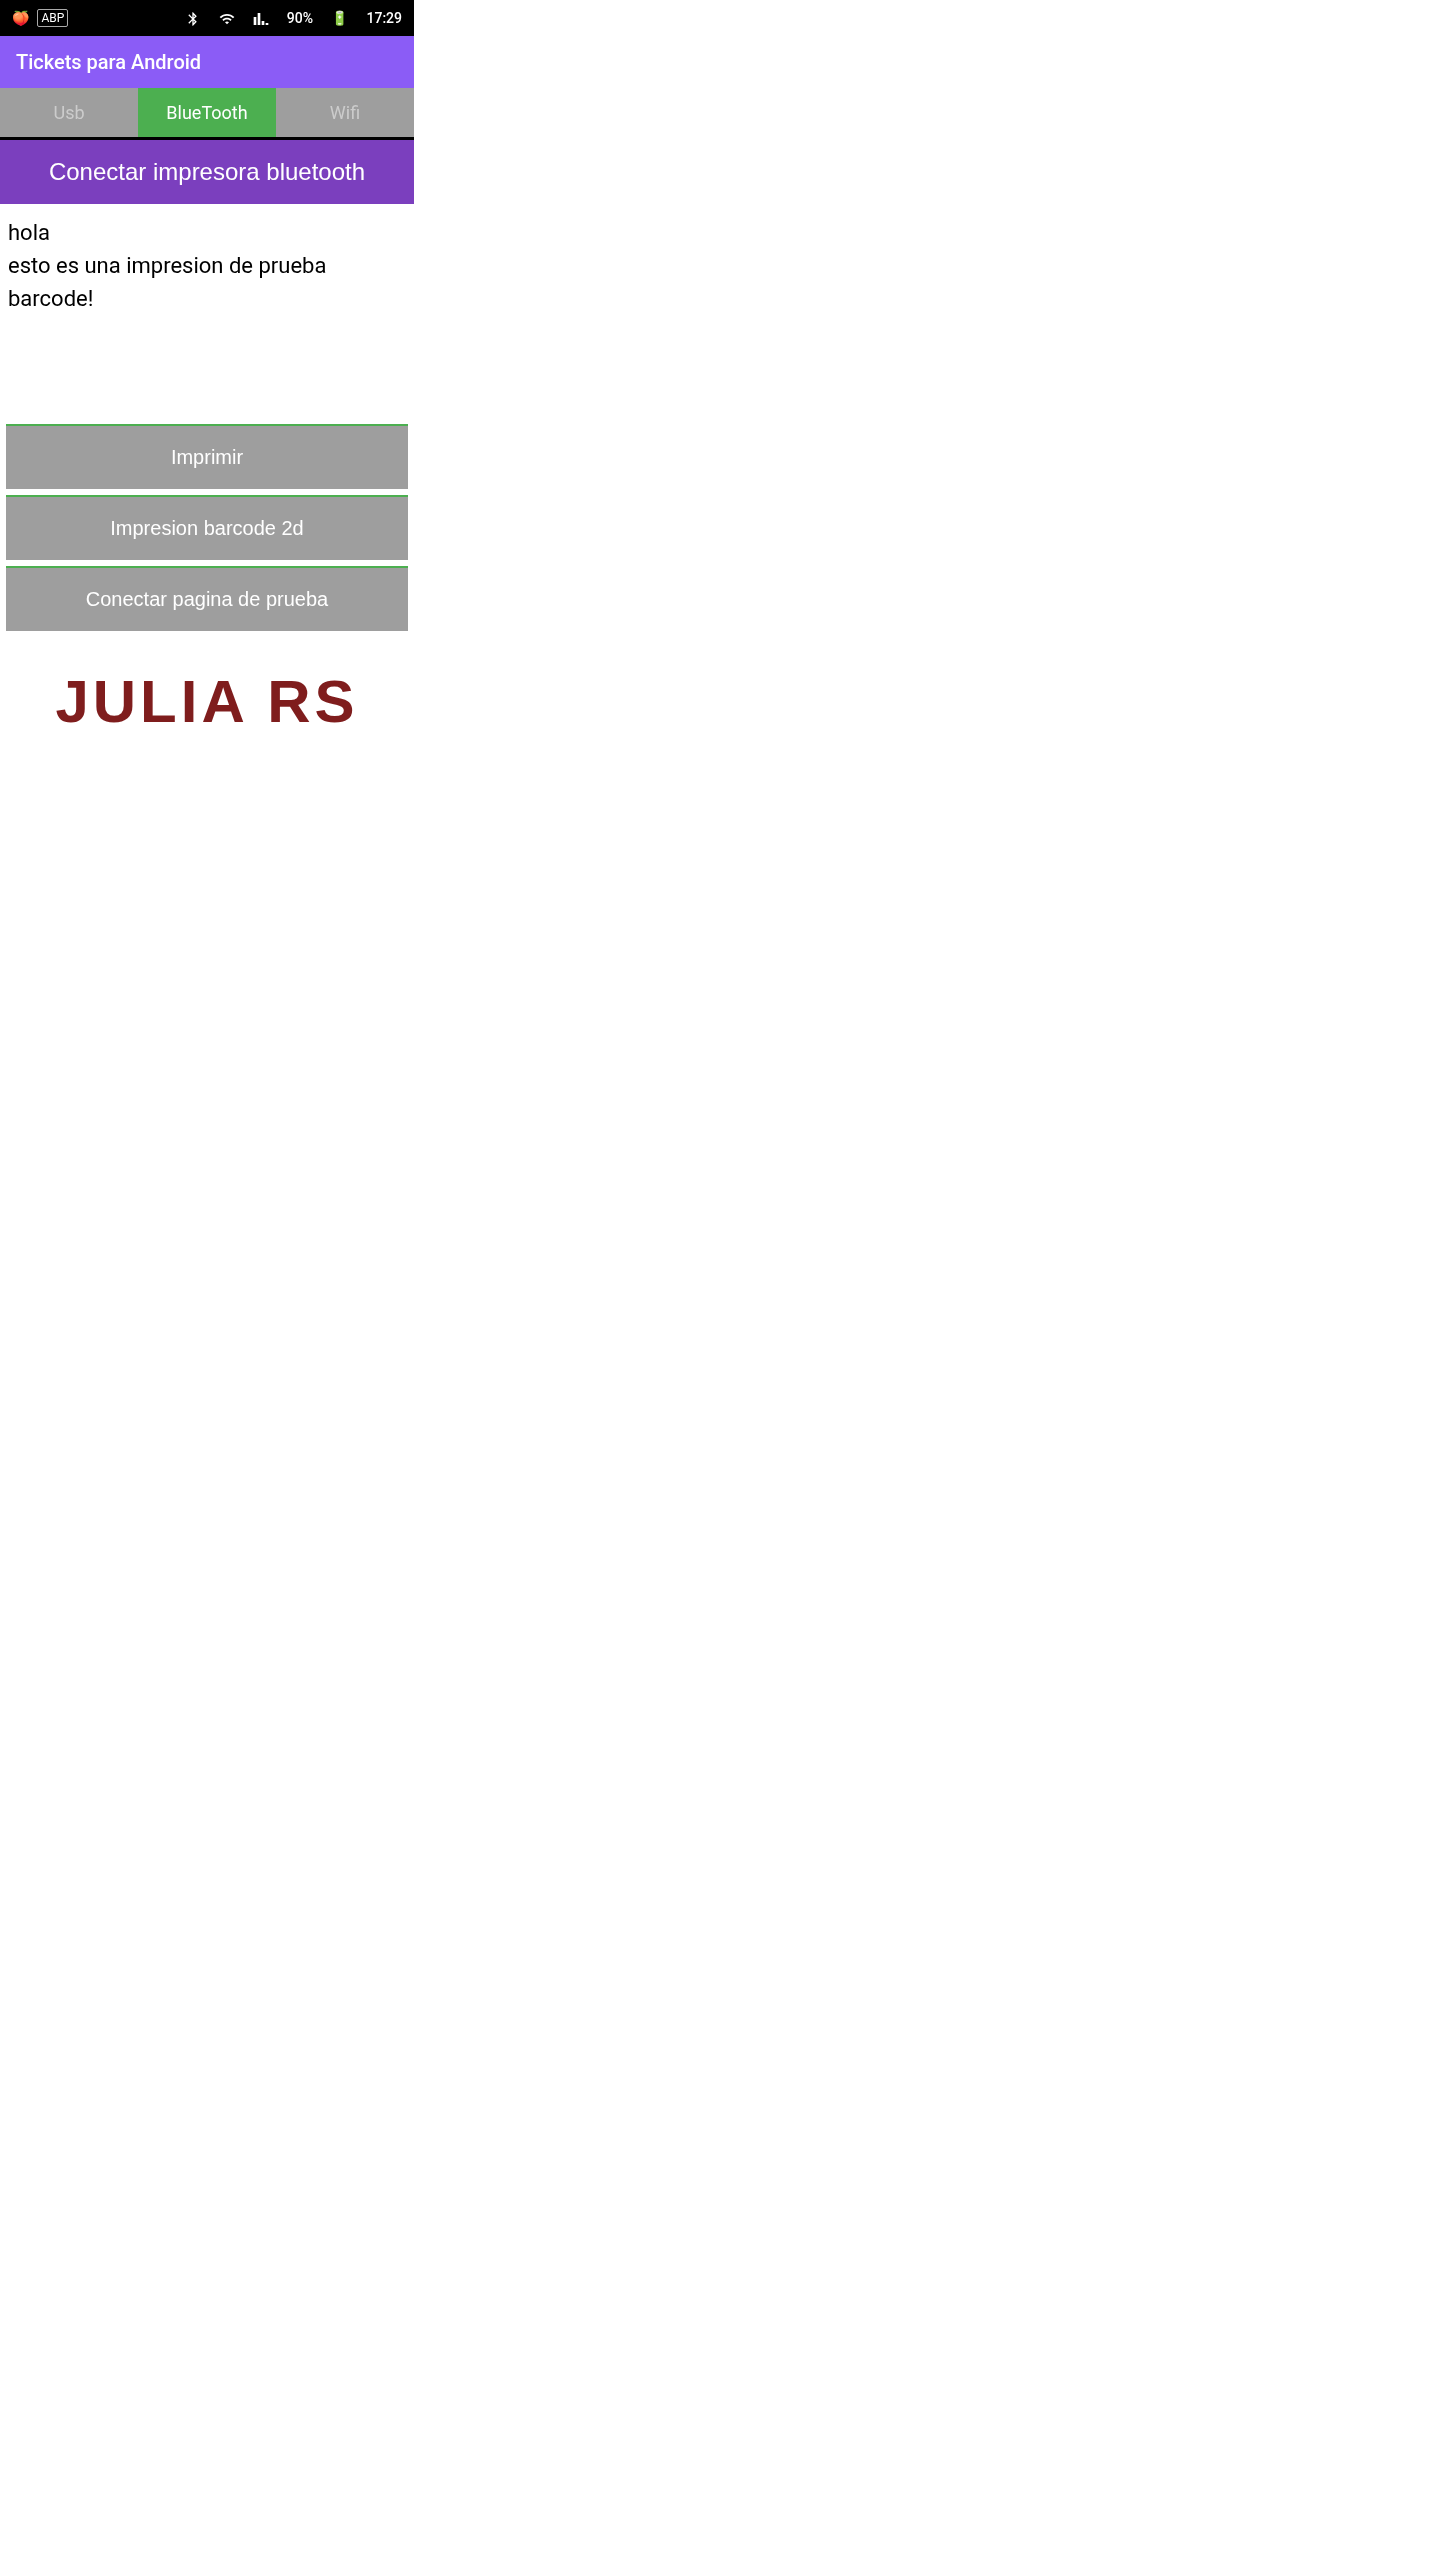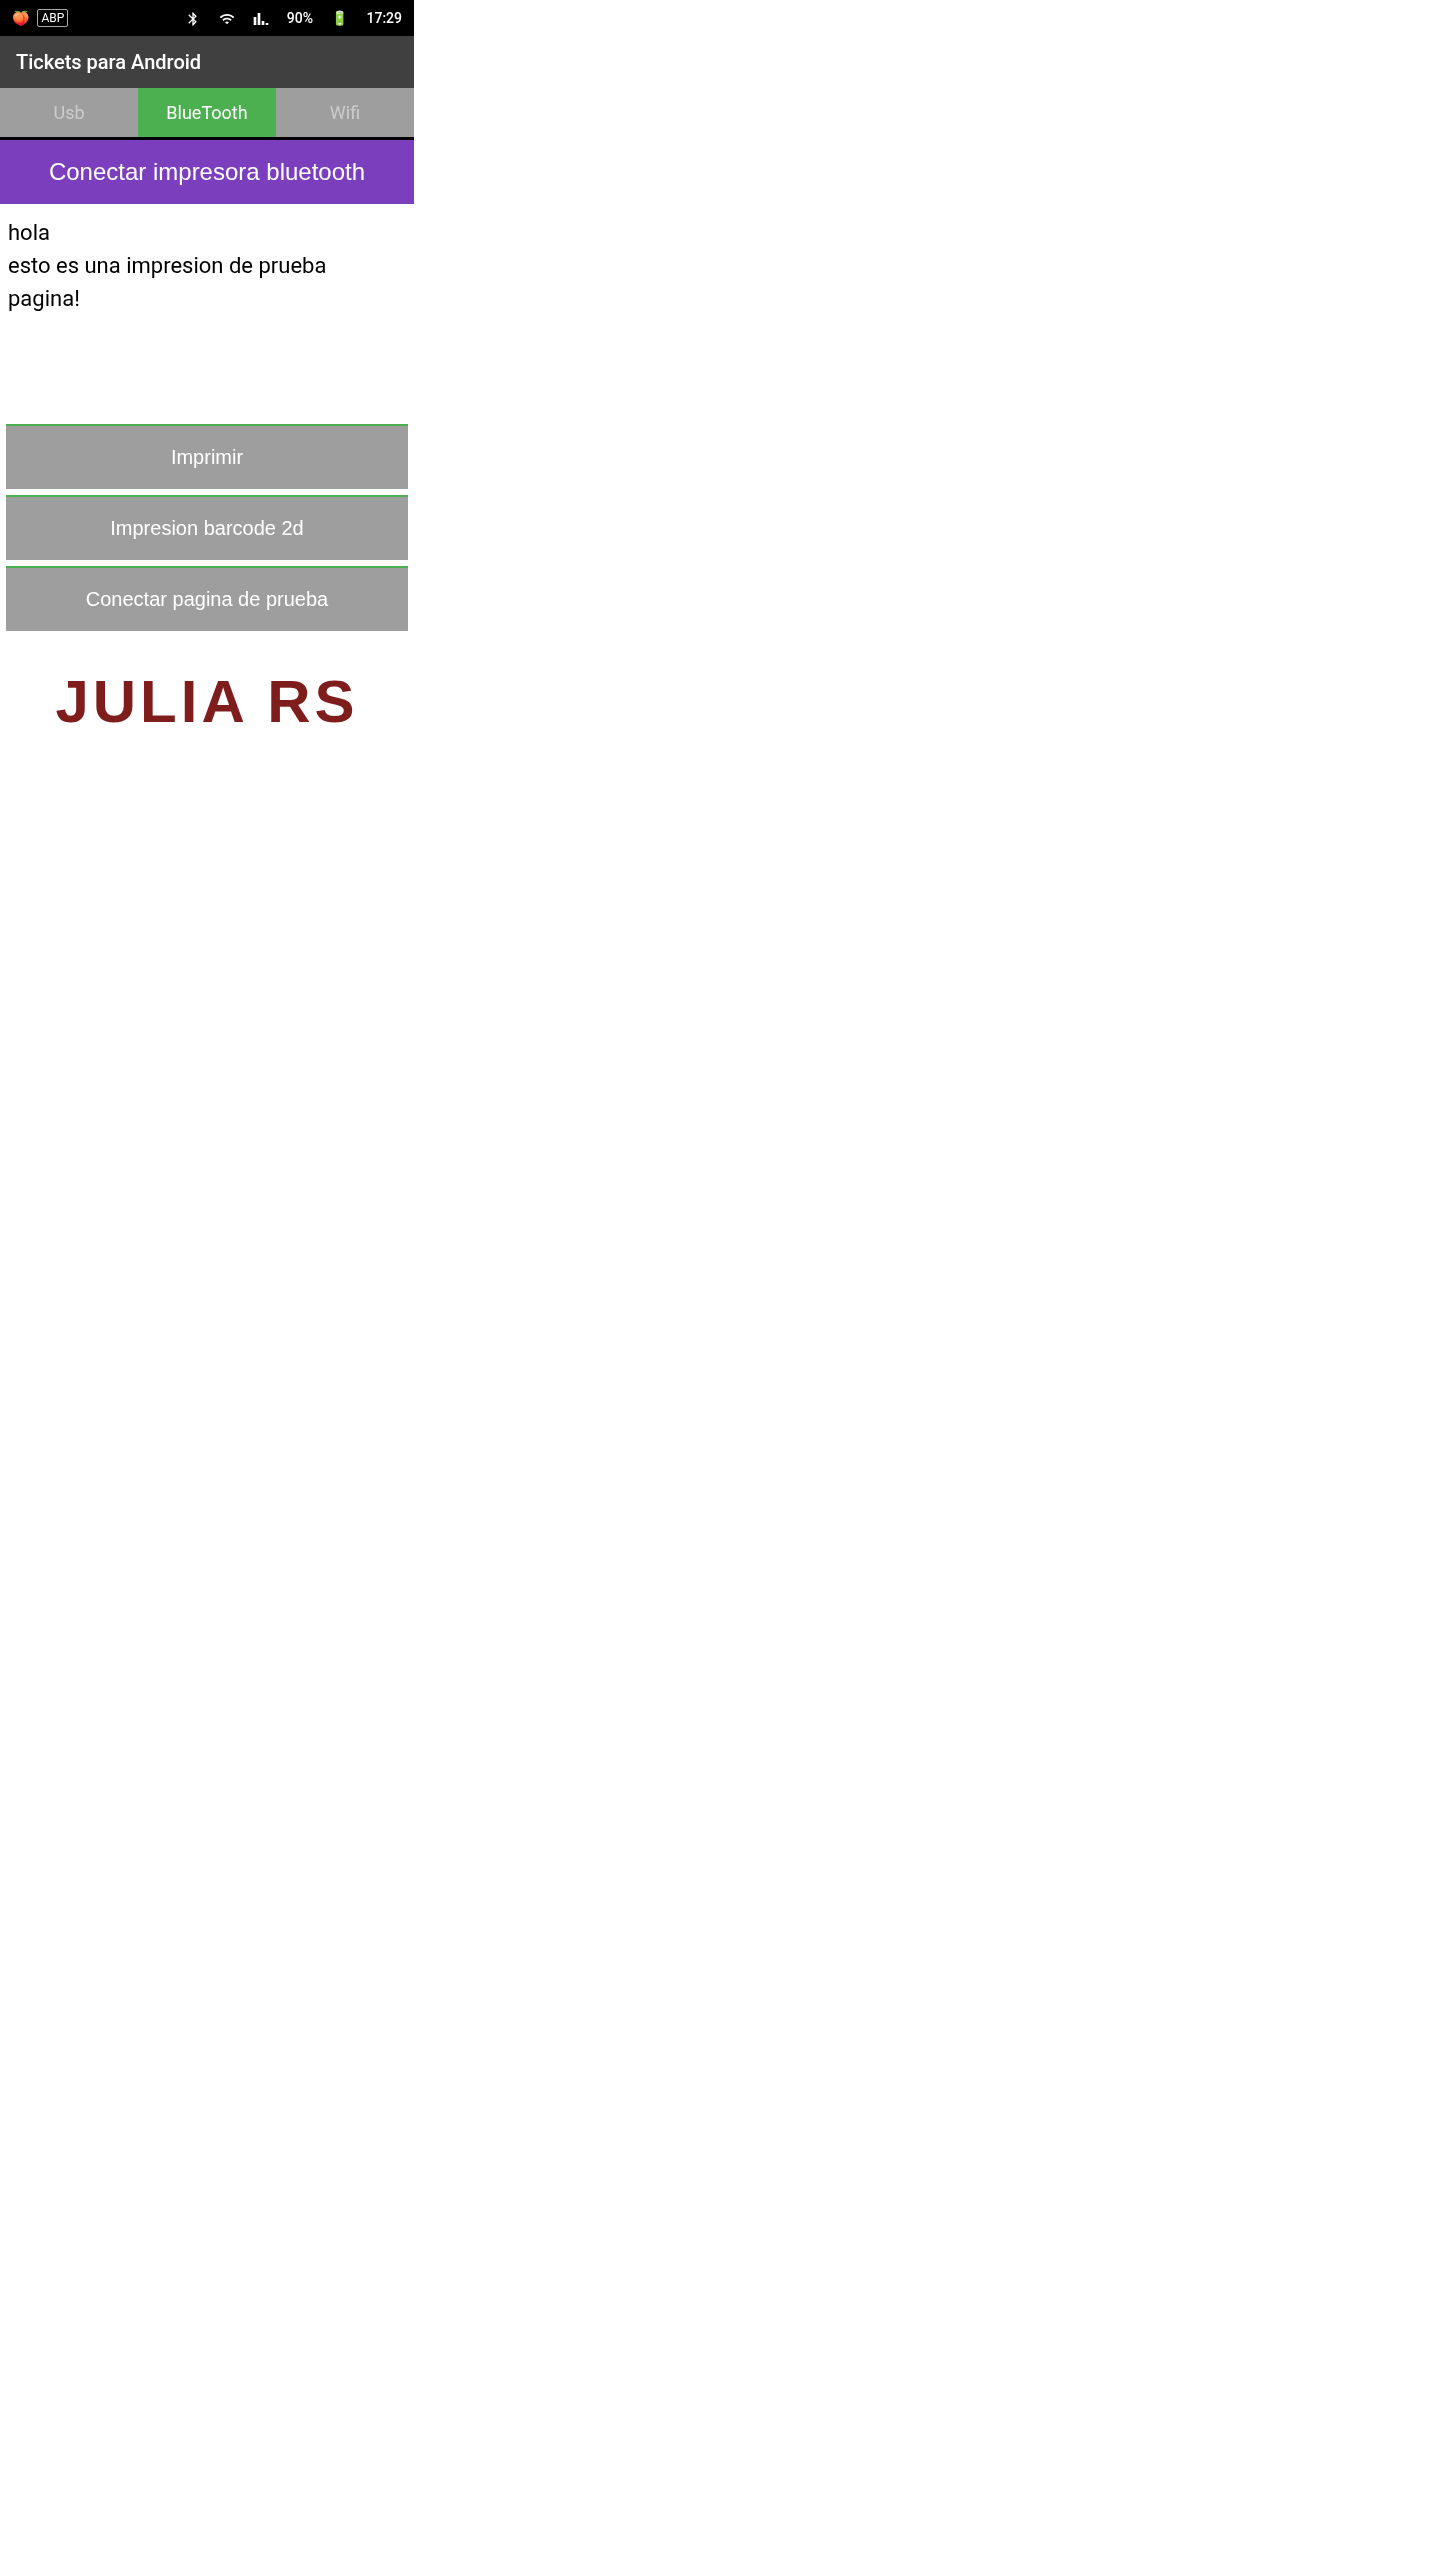--- a/index.html
+++ b/index.html
@@ -47,21 +47,21 @@
     }
 
     .status-text {
       color: #fff;
       font-size: 14px;
       font-weight: 500;
     }
 
     
     .app-bar {
-      background: #404040;
+      background: #8b5cf6;
       height: 52px;
       display: flex;
       align-items: center;
       padding: 16px 16px;
     }
 
     .app-title {
       color: #fff;
       font-size: 20px;
       font-weight: 500;
@@ -231,21 +231,21 @@
 
 
 <button class="connect-btn">
   <span class="connect-btn-text">Conectar impresora bluetooth</span>
 </button>
 
 
 <div class="text-content">
   <div>hola</div>
   <div>esto es una impresion de prueba</div>
-  <div>pagina!</div>
+  <div>barcode!</div>
 </div>
 
 
 <div class="buttons-area">
   <button class="action-btn">
     <span class="action-btn-text">Imprimir</span>
   </button>
   <button class="action-btn">
     <span class="action-btn-text">Impresion barcode 2d</span>
   </button>

